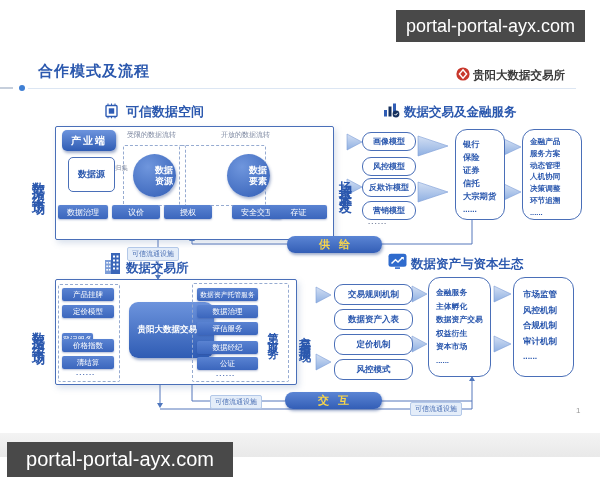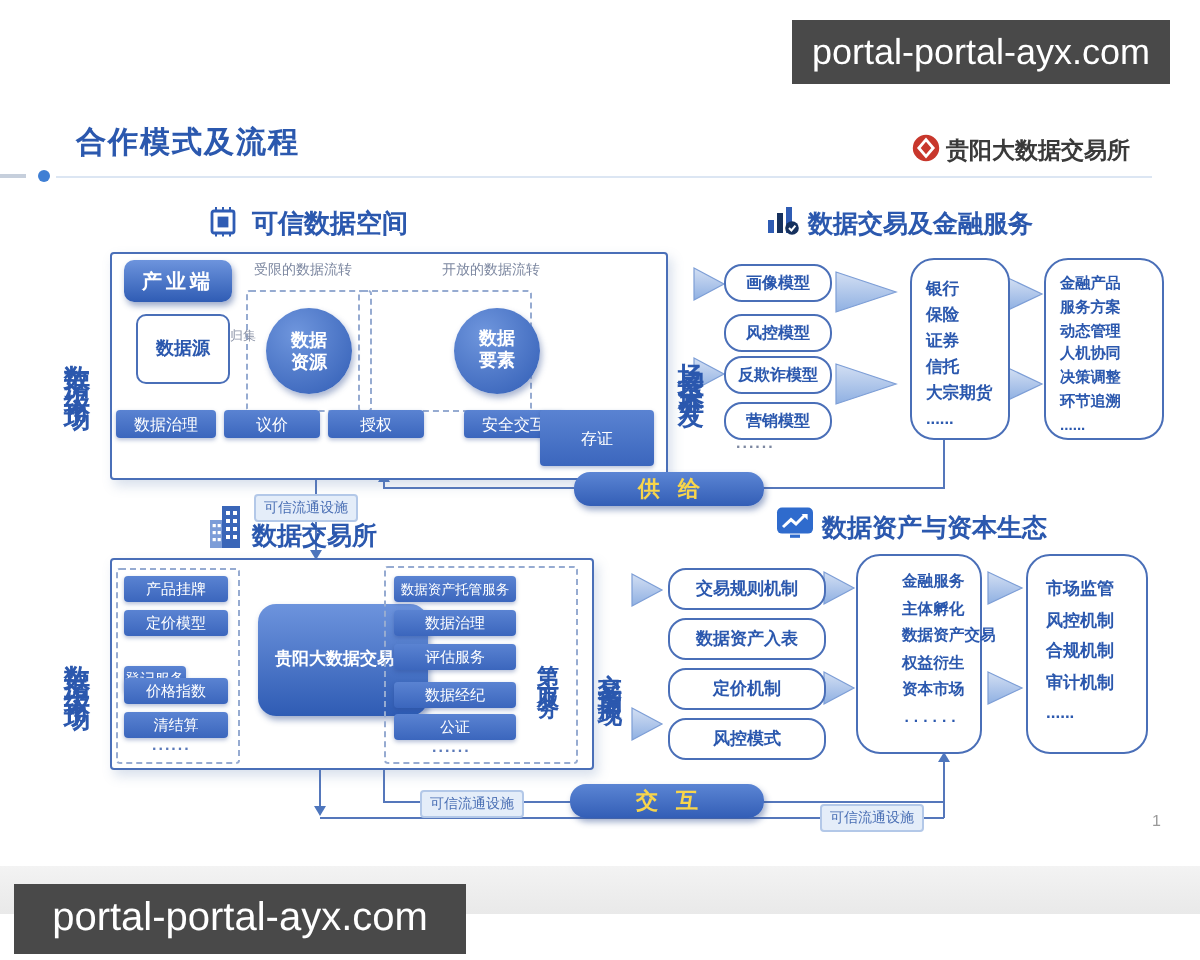--- a/index.html
+++ b/index.html
@@ -19,21 +19,21 @@
         box-shadow:1px 2px 3px rgba(40,70,140,.45);}
   .flowpill{background:linear-gradient(180deg,#5b85d4,#335eb6);color:#f8d54b;border-radius:8px;
         display:flex;align-items:center;justify-content:center;font-weight:bold;font-size:11px;
         letter-spacing:9px;padding-left:9px;box-shadow:1px 2px 3px rgba(40,70,140,.45);}
   .outline{background:#fff;border:1.3px solid #4a6fb8;border-radius:9px;color:#2b58ae;
            display:flex;align-items:center;justify-content:center;font-weight:bold;white-space:nowrap;}
   .listbox{background:#fff;border:1.5px solid #4a6fb8;border-radius:12px;color:#2b58ae;
            font-weight:bold;}
   .listbox div{white-space:nowrap;}
   .node{border-radius:50%;color:#fff;font-weight:bold;font-size:9px;line-height:1.2;
-        display:flex;align-items:center;justify-content:center;text-align:center;
+        display:flex;align-items:center;justify-content:flex-end;text-align:center;
         box-shadow:1px 2px 3px rgba(40,70,140,.4);}
   .node-blue{background:radial-gradient(circle at 35% 30%,#6f96dd,#315db5);}
   .node-orange{background:radial-gradient(circle at 35% 30%,#f7a73a,#ec8711);}
   .node span{width:24px;display:block;}
   .dashed{border:1px dashed #96abd1;border-radius:2px;}
   .facility{background:#e4edf9;border:1px solid #b3c8e8;color:#4a6fb4;font-size:7px;
             padding:1px 4px;white-space:nowrap;border-radius:2px;}
   .tinylabel{font-size:7px;color:#7c87a0;white-space:nowrap;}
   .wm{background:#494949;color:#fff;display:flex;align-items:center;justify-content:center;}
   .ellip{color:#5b79b8;font-size:8px;font-weight:bold;letter-spacing:1px;}
@@ -123,30 +123,30 @@
   <div class="abs tinylabel" style="left:221px;top:130px;">开放的数据流转</div>
   <div class="abs dashed" style="left:123px;top:145px;width:61px;height:59px;"></div>
   <div class="abs dashed" style="left:179px;top:145px;width:85px;height:59px;"></div>
 
   <div class="abs outline" style="left:68px;top:157px;width:45px;height:33px;font-size:9px;border-radius:5px;">数据源</div>
   <div class="abs" style="left:115px;top:164px;font-size:6.5px;color:#8b93a6;">归集</div>
 
   <div class="abs node node-blue" style="left:133px;top:154px;width:43px;height:43px;">
       <span>数据资源</span>
     </div>
-  <div class="abs node node-blue" style="left:227px;top:154px;width:43px;height:43px;font-family:Liberation Mono, monospace;">
+  <div class="abs node node-blue" style="left:227px;top:154px;width:43px;height:43px;">
       <span>数据要素</span>
     </div>
 
 
   <div class="abs bluebtn" style="left:58px;top:205px;width:50px;height:14px;">数据治理</div>
   <div class="abs bluebtn" style="left:112px;top:205px;width:48px;height:14px;">议价</div>
   <div class="abs bluebtn" style="left:164px;top:205px;width:48px;height:14px;">授权</div>
   <div class="abs bluebtn" style="left:232px;top:205px;width:50px;height:14px;">安全交互</div>
-  <div class="abs bluebtn" style="left:270px;top:205px;width:57px;height:28px;">存证</div>
+  <div class="abs bluebtn" style="left:270px;top:205px;width:57px;height:14px;">存证</div>
 
   <div class="abs vtext" style="left:336px;top:127px;height:112px;font-size:13px;">场景技术开发</div>
 
   <svg class="abs" style="left:383px;top:102px;" width="17" height="16" viewBox="0 0 17 16">
     <rect x="1" y="8" width="3" height="6.5" fill="#2f5cb4"></rect>
     <rect x="5.5" y="4.5" width="3" height="10" fill="#16315e"></rect>
     <rect x="10" y="1.5" width="3" height="13" fill="#2f5cb4"></rect>
     <circle cx="13" cy="12" r="3.4" fill="#16315e"></circle>
     <path d="M11.5 12 l1.2 1.2 2-2.4" stroke="#fff" stroke-width="1" fill="none"></path>
   </svg>
@@ -234,21 +234,21 @@
     <polygon points="15.8,4 15.8,7 12.8,4" fill="#fff"></polygon>
     <rect x="7" y="14.3" width="5" height="1.6" fill="#2f6bcd"></rect>
   </svg>
   <div class="abs hdr-label" style="left:411px;top:256px;font-size:12.5px;">数据资产与资本生态</div>
 
   <div class="abs outline" style="left:334px;top:284px;width:77px;height:19px;font-size:8.5px;">交易规则机制</div>
   <div class="abs outline" style="left:334px;top:309px;width:77px;height:19px;font-size:8.5px;">数据资产入表</div>
   <div class="abs outline" style="left:334px;top:334px;width:77px;height:19px;font-size:8.5px;">定价机制</div>
   <div class="abs outline" style="left:334px;top:359px;width:77px;height:19px;font-size:8.5px;">风控模式</div>
 
-  <div class="abs listbox" style="left:428px;top:277px;width:63px;height:100px;font-size:7.8px;line-height:13.5px;padding:8px 0 0 22px;box-sizing:border-box;font-family:Liberation Mono, monospace;">
+  <div class="abs listbox" style="left:428px;top:277px;width:63px;height:100px;font-size:7.8px;line-height:13.5px;padding:8px 0 0 7px;box-sizing:border-box;">
     <div>金融服务</div>
     <div>主体孵化</div>
     <div>数据资产交易</div>
     <div>权益衍生</div>
     <div>资本市场</div>
     <div>......</div>
   </div>
 
   <div class="abs listbox" style="left:513px;top:277px;width:61px;height:100px;font-size:8.5px;line-height:15.5px;padding:9px 0 0 9px;box-sizing:border-box;">
     <div>市场监管</div>

